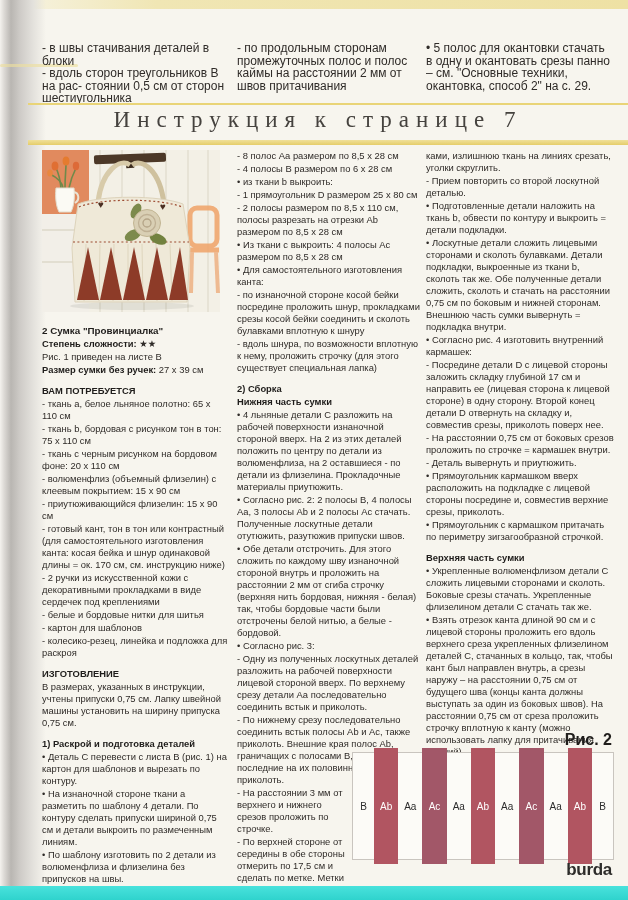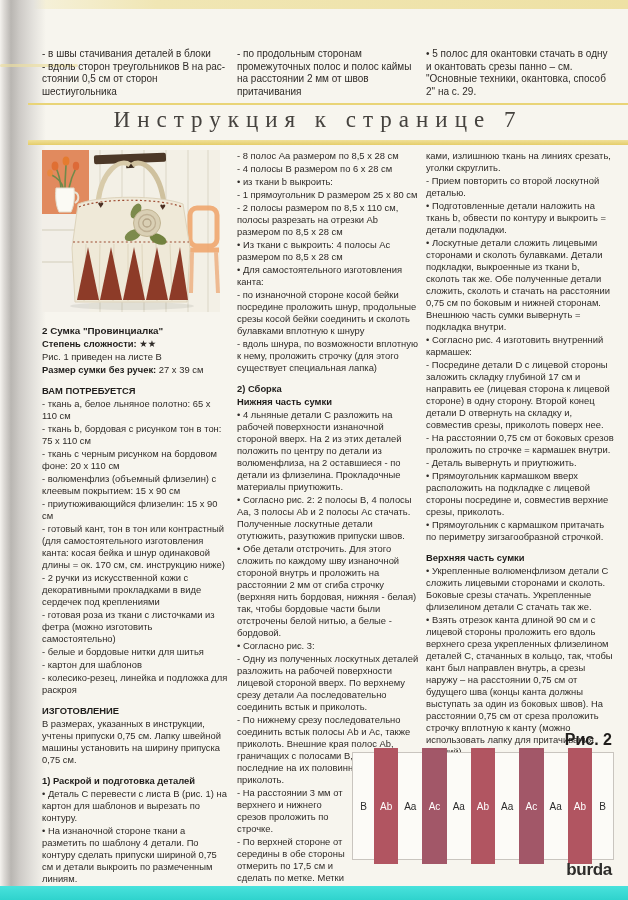--- a/index.html
+++ b/index.html
@@ -18,21 +18,21 @@
   .rule{position:absolute;left:28px;right:0;background:#e9d477;}
   .rule-thin{top:103px;height:2px;}
   .rule-thick{top:140px;height:5px;background:linear-gradient(to bottom,#f0e09a,#e5cd69);}
   .bottom-bar{position:absolute;left:0;right:0;top:886px;height:14px;
     background:linear-gradient(to bottom,#49e2dc,#2fd3cd);}
   .footer{position:absolute;top:860px;right:16px;display:flex;align-items:baseline;gap:14px;flex-direction:column;}
   .burda{font-weight:700;font-size:17px;letter-spacing:-.3px;color:#2d2c2a;}
   .pageno{font-family:"Liberation Serif","DejaVu Serif",serif;font-size:14px;color:#333;margin-top:28px;}
 
   
-  .notes{position:absolute;top:48px;font-size:10px;line-height:12.6px;}
+  .notes{position:absolute;top:42px;font-size:12px;line-height:12.6px;}
   .notes .para{margin:0;}
   #note1{left:42px;width:188px;}
   #note2{left:237px;width:186px;}
   #note3{left:426px;width:188px;}
 
   
   .title{position:absolute;top:107px;left:8px;right:0;text-align:center;
     font-family:"Liberation Serif","DejaVu Serif",serif;
     font-size:23px;letter-spacing:7px;color:#45423e;}
 
@@ -173,21 +173,20 @@
       <p class="para"><b></b><span>Рис. 1 приведен на листе В</span></p>
       <p class="para"><b>Размер сумки без ручек:</b><span> 27 х 39 см</span></p>
       <p class="para b gap"><b></b><span>ВАМ ПОТРЕБУЕТСЯ</span></p>
       <p class="para"><b></b><span>- ткань a, белое льняное полотно: 65 х 110 см</span></p>
       <p class="para"><b></b><span>- ткань b, бордовая с рисунком тон в тон: 75 х 110 см</span></p>
       <p class="para"><b></b><span>- ткань с черным рисунком на бордовом фоне: 20 х 110 см</span></p>
       <p class="para"><b></b><span>- волюменфлиз (объемный флизелин) с клеевым покрытием: 15 х 90 см</span></p>
       <p class="para"><b></b><span>- приутюживающийся флизелин: 15 х 90 см</span></p>
       <p class="para"><b></b><span>- готовый кант, тон в тон или контрастный (для самостоятельного изготовления канта: косая бейка и шнур одинаковой длины = ок. 170 см, см. инструкцию ниже)</span></p>
       <p class="para"><b></b><span>- 2 ручки из искусственной кожи с декоративными прокладками в виде сердечек под креплениями</span></p>
-      <p class="para"><b></b><span>- готовая роза из ткани с листочками из фетра (можно изготовить самостоятельно)</span></p>
       <p class="para"><b></b><span>- белые и бордовые нитки для шитья</span></p>
       <p class="para"><b></b><span>- картон для шаблонов</span></p>
       <p class="para"><b></b><span>- колесико-резец, линейка и подложка для раскроя</span></p>
       <p class="para b gap"><b></b><span>ИЗГОТОВЛЕНИЕ</span></p>
       <p class="para"><b></b><span>В размерах, указанных в инструкции, учтены припуски 0,75 см. Лапку швейной машины установить на ширину припуска 0,75 см.</span></p>
       <p class="para b gap"><b></b><span>1) Раскрой и подготовка деталей</span></p>
       <p class="para"><b></b><span>• Деталь С перевести с листа В (рис. 1) на картон для шаблонов и вырезать по контуру.</span></p>
       <p class="para"><b></b><span>• На изнаночной стороне ткани а разметить по шаблону 4 детали. По контуру сделать припуски шириной 0,75 см и детали выкроить по размеченным линиям.</span></p>
       <p class="para"><b></b><span>• По шаблону изготовить по 2 детали из волюменфлиза и флизелина без припусков на швы.</span></p>
     </div>
@@ -195,21 +194,21 @@
 
 <div class="col" id="col-mid">
 
 <p class="para"><b></b><span>- 8 полос Аа размером по 8,5 х 28 см</span></p>
     <p class="para"><b></b><span>- 4 полосы В размером по 6 х 28 см</span></p>
     <p class="para"><b></b><span>• из ткани b выкроить:</span></p>
     <p class="para"><b></b><span>- 1 прямоугольник D размером 25 х 80 см</span></p>
     <p class="para"><b></b><span>- 2 полосы размером по 8,5 х 110 см, полосы разрезать на отрезки Ab размером по 8,5 х 28 см</span></p>
     <p class="para"><b></b><span>• Из ткани с выкроить: 4 полосы Ас размером по 8,5 х 28 см</span></p>
     <p class="para"><b></b><span>• Для самостоятельного изготовления канта:</span></p>
-    <p class="para"><b></b><span>- по изнаночной стороне косой бейки посредине проложить шнур, продольные срезы косой бейки соединить и сколоть булавками вплотную к шнуру</span></p>
+    <p class="para"><b></b><span>- по изнаночной стороне косой бейки посредине проложить шнур, прокладками срезы косой бейки соединить и сколоть булавками вплотную к шнуру</span></p>
     <p class="para"><b></b><span>- вдоль шнура, по возможности вплотную к нему, проложить строчку (для этого существует специальная лапка)</span></p>
     <p class="para b gap"><b></b><span>2) Сборка</span></p>
     <p class="para b"><b></b><span>Нижняя часть сумки</span></p>
     <p class="para"><b></b><span>• 4 льняные детали С разложить на рабочей поверхности изнаночной стороной вверх. На 2 из этих деталей положить по центру по детали из волюменфлиза, на 2 оставшиеся - по детали из флизелина. Прокладочные материалы приутюжить.</span></p>
     <p class="para"><b></b><span>• Согласно рис. 2: 2 полосы В, 4 полосы Аа, 3 полосы Ab и 2 полосы Ас стачать. Полученные лоскутные детали отутюжить, разутюжив припуски швов.</span></p>
     <p class="para"><b></b><span>• Обе детали отстрочить. Для этого сложить по каждому шву изнаночной стороной внутрь и проложить на расстоянии 2 мм от сгиба строчку (верхняя нить бордовая, нижняя - белая) так, чтобы бордовые части были отстрочены белой нитью, а белые - бордовой.</span></p>
     <p class="para"><b></b><span>• Согласно рис. 3:</span></p>
     <p class="para"><b></b><span>- Одну из полученных лоскутных деталей разложить на рабочей поверхности лицевой стороной вверх. По верхнему срезу детали Аа последовательно соединить встык и приколоть.</span></p>
     <p class="para"><b></b><span>- По нижнему срезу последовательно соединить встык полосы Ab и Ас, также приколоть. Внешние края полос Ab, граничащих с полосами В, отвернуть на последние на их половинную ширину и приколоть.</span></p>
     <p class="para narrow"><b></b><span>- На расстоянии 3 мм от верхнего и нижнего срезов проложить по строчке.</span></p>

